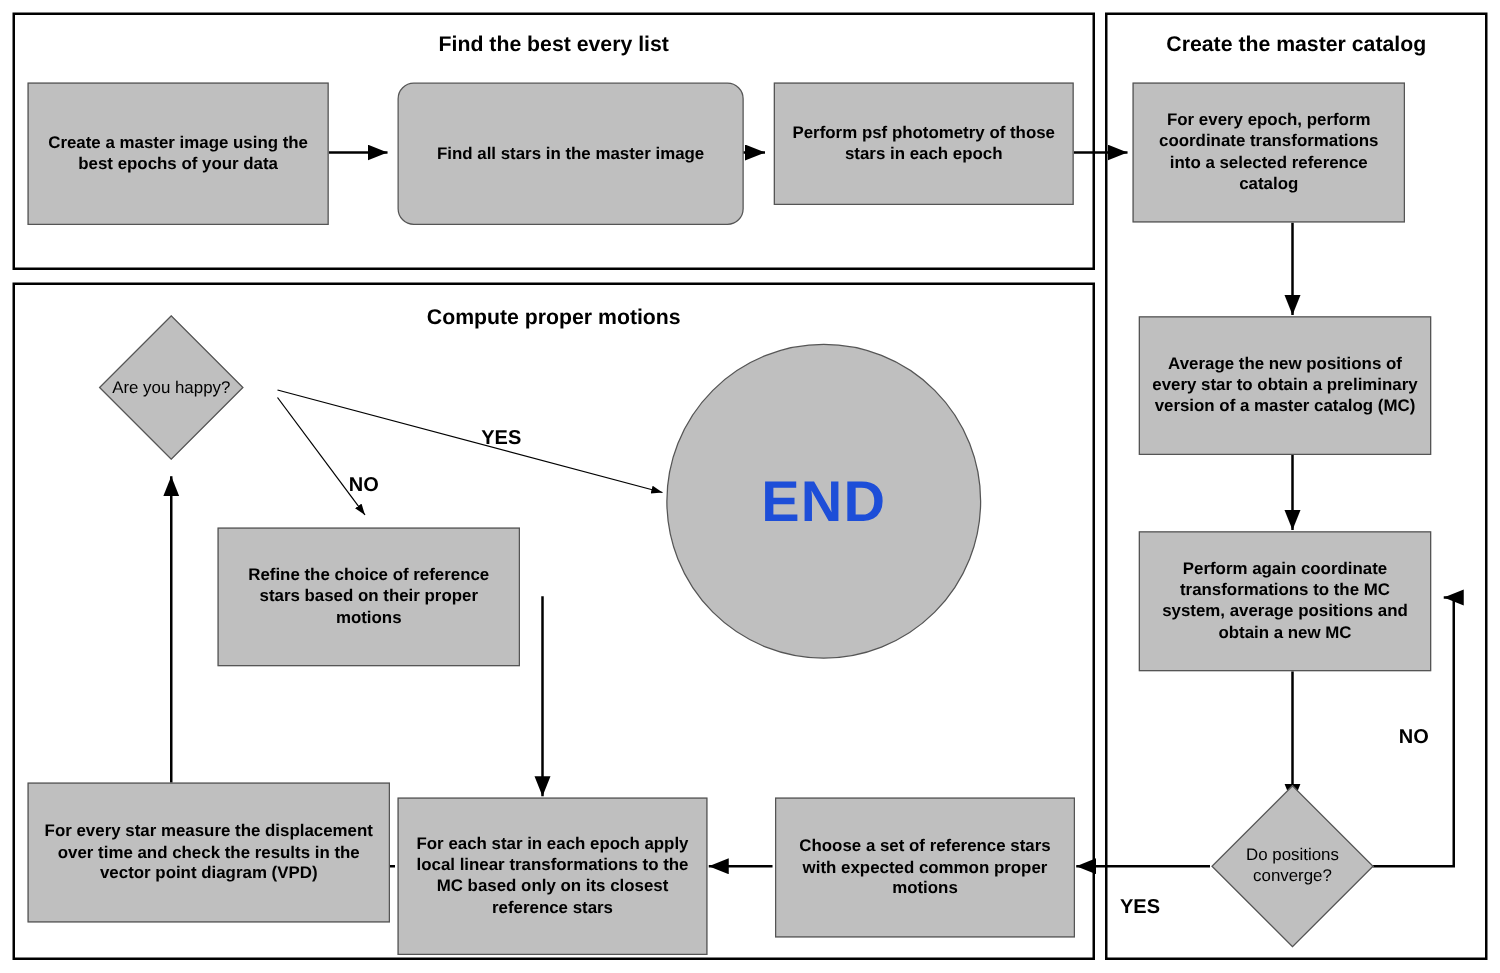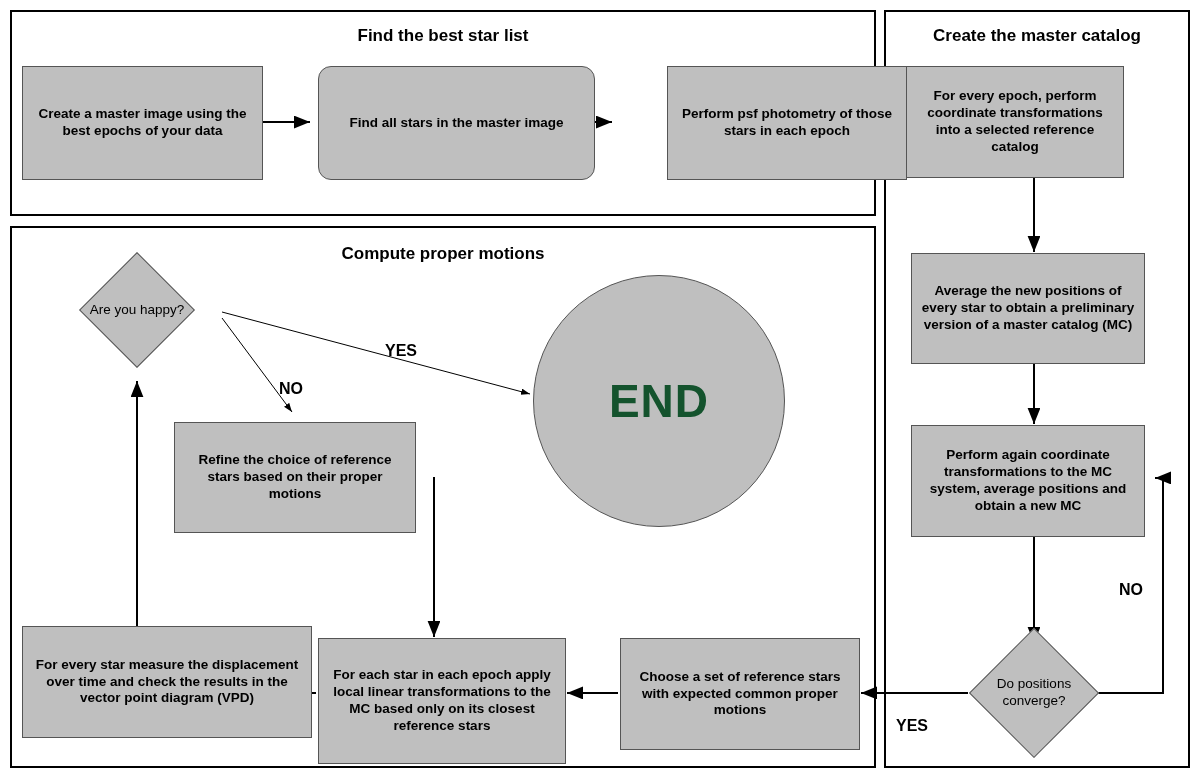--- a/index.html
+++ b/index.html
@@ -69,21 +69,21 @@
   .circle {
     position: absolute;
     background: #bfbfbf;
     border: 1px solid #555;
     border-radius: 50%;
     display: flex;
     align-items: center;
     justify-content: center;
     font-size: 46px;
     font-weight: bold;
-    color: #14532d;
+    color: #1d4ed8;
     letter-spacing: 1px;
   }
   .edge-label {
     position: absolute;
     font-size: 16px;
     font-weight: bold;
     color: #000;
     white-space: nowrap;
     margin-top: 20px;
   }
@@ -98,21 +98,21 @@
 </style>
 </head>
 <body>
 
 <div id="canvas">
 
   <div class="panel" style="left:10px; top:10px; width:866px; height:206px;"></div>
   <div class="panel" style="left:10px; top:226px; width:866px; height:542px;"></div>
   <div class="panel" style="left:884px; top:10px; width:306px; height:758px;"></div>
 
-  <div class="panel-title" style="left:10px; top:26px; width:866px;">Find the best star list</div>
+  <div class="panel-title" style="left:10px; top:26px; width:866px;">Find the best every list</div>
   <div class="panel-title" style="left:10px; top:244px; width:866px;">Compute proper motions</div>
   <div class="panel-title" style="left:884px; top:26px; width:306px;">Create the master catalog</div>
 
   <svg class="arrows" viewBox="0 0 1200 778">
     <defs>
       <marker id="ah" markerWidth="9" markerHeight="9" refX="8" refY="3.2" orient="auto">
         <path d="M0,0 L8,3.2 L0,6.4 z" fill="#000"></path>
       </marker>
       <marker id="ah-thin" markerWidth="10" markerHeight="10" refX="9" refY="3.2" orient="auto">
         <path d="M0,0 L9,3.2 L0,6.4 z" fill="#000"></path>
@@ -147,21 +147,21 @@
   </svg>
 
   <div class="box" style="left:22px; top:66px; width:241px; height:114px;">
     <span>Create a master image using the best epochs of your data</span>
   </div>
 
   <div class="box" style="left:318px; top:66px; width:277px; height:114px;border-radius:13px;">
     <span>Find all stars in the master image</span>
   </div>
 
-  <div class="box" style="left:619px; top:66px; width:240px; height:114px;margin-left:48px;">
+  <div class="box" style="left:619px; top:66px; width:240px; height:98px;">
     <span>Perform psf photometry of those stars in each epoch</span>
   </div>
 
   <div class="box" style="left:906px; top:66px; width:218px; height:112px;">
     <span>For every epoch, perform coordinate transformations into a selected reference catalog</span>
   </div>
 
   <div class="box" style="left:911px; top:253px; width:234px; height:111px;">
     <span>Average the new positions of every star to obtain a preliminary version of a master catalog (MC)</span>
   </div>

